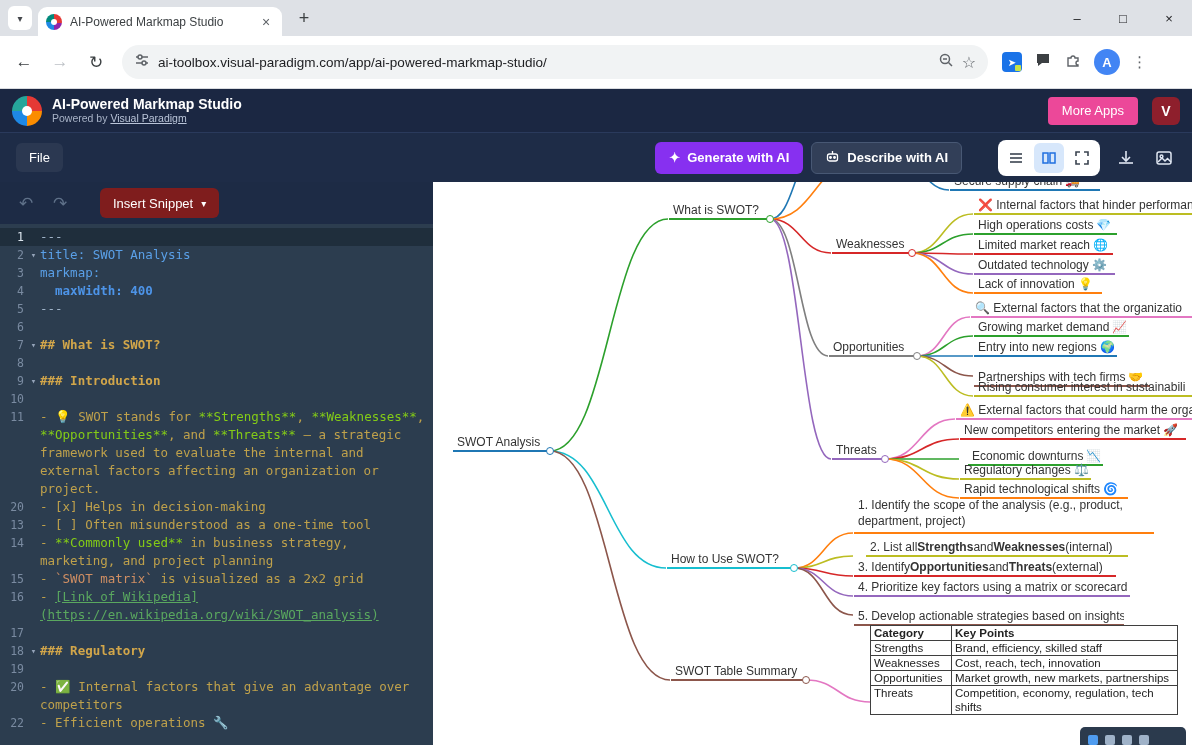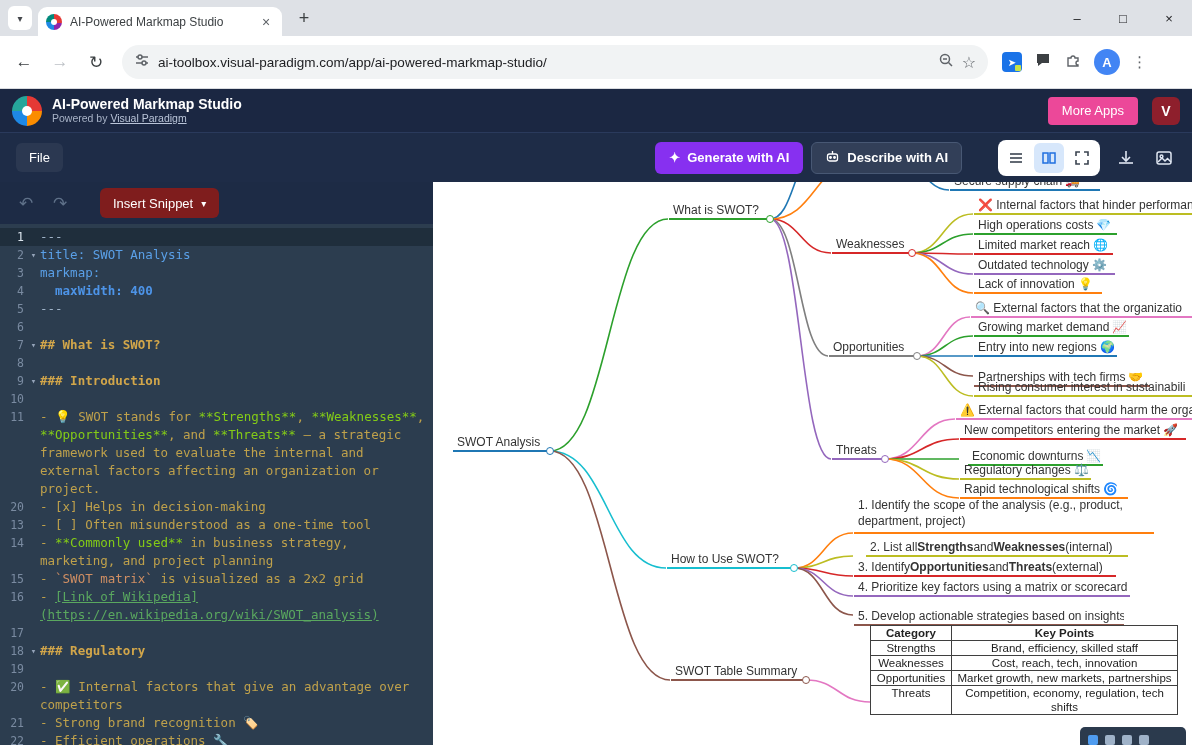--- a/index.html
+++ b/index.html
@@ -77,21 +77,21 @@
   
   .map-pane{position:relative;width:759px;flex:none;background:#fff;overflow:hidden}
   #map-svg{position:absolute;left:0;top:0;z-index:1}
   .map-node{position:absolute;z-index:2;font-size:12px;line-height:16px;color:#333;padding:0 4px;box-sizing:border-box;display:flex;align-items:flex-end;white-space:nowrap;overflow:hidden}
   .map-node.center{}
   .map-node.wrap{white-space:normal;display:block}
   .map-node .b{font-weight:bold}
   .map-circle{position:absolute;z-index:3;width:8px;height:8px;border-radius:50%;background:#fff;border:1.5px solid #888;box-sizing:border-box}
   .map-table{position:absolute;left:437px;top:443px;width:308px;z-index:2;font-size:11.5px;line-height:14px;color:#222}
   .map-table table{border-collapse:collapse;width:100%;background:#fff}
-  .map-table th,.map-table td{border:1px solid #3f3f3f;padding:0 3px;text-align:center;vertical-align:top;font-size:11.5px}
+  .map-table th,.map-table td{border:1px solid #3f3f3f;padding:0 3px;text-align:left;vertical-align:top;font-size:11.5px}
   .map-table th{font-weight:bold}
   .map-table .col-cat{width:74px}
   .mm-toolbar{position:absolute;right:6px;bottom:-8px;width:106px;height:26px;background:#2b3a4d;border-radius:5px;z-index:4;display:flex;align-items:center;gap:7px;padding:0 8px;box-sizing:border-box}
   .mm-dot{width:10px;height:10px;border-radius:2px;background:#9fb2c8}
   .mm-dot.blue{background:#4f9cf0}
 </style>
 </head>
 <body>
 
 <div class="window">
@@ -337,25 +337,20 @@
           </div>
           <div class="ed-row">
             <span class="ed-num">19</span>
             <span class="ed-fold"></span>
             <span class="ed-text"></span>
           </div>
           <div class="ed-row">
             <span class="ed-num">20</span>
             <span class="ed-fold"></span>
             <span class="ed-text"><span class="c-md">- ✅ Internal factors that give an advantage over competitors</span></span>
-          </div>
-          <div class="ed-row">
-            <span class="ed-num">21</span>
-            <span class="ed-fold"></span>
-            <span class="ed-text"><span class="c-md">- Strong brand recognition 🏷️</span></span>
           </div>
           <div class="ed-row">
             <span class="ed-num">22</span>
             <span class="ed-fold"></span>
             <span class="ed-text"><span class="c-md">- Efficient operations 🔧</span></span>
           </div>
         </div>
     </div>
 
     <div class="map-pane">

